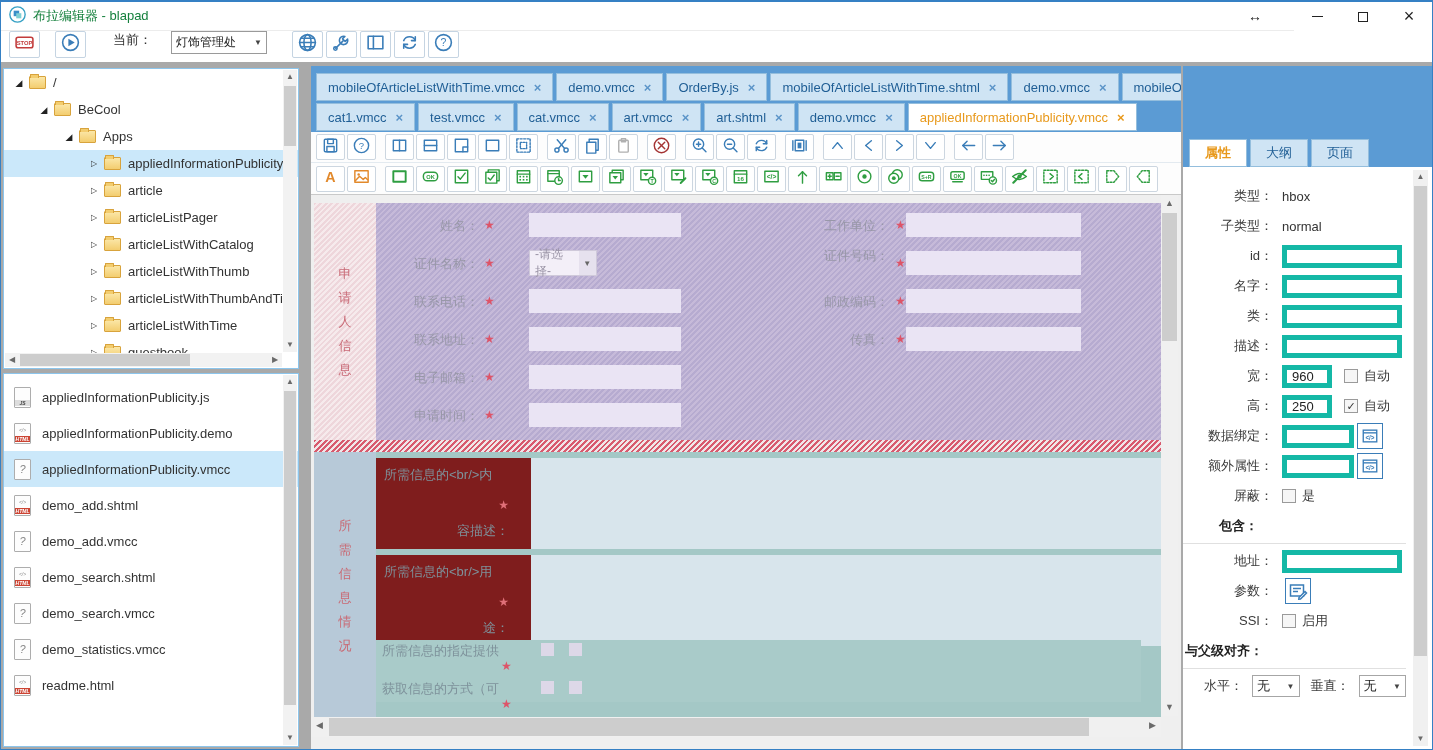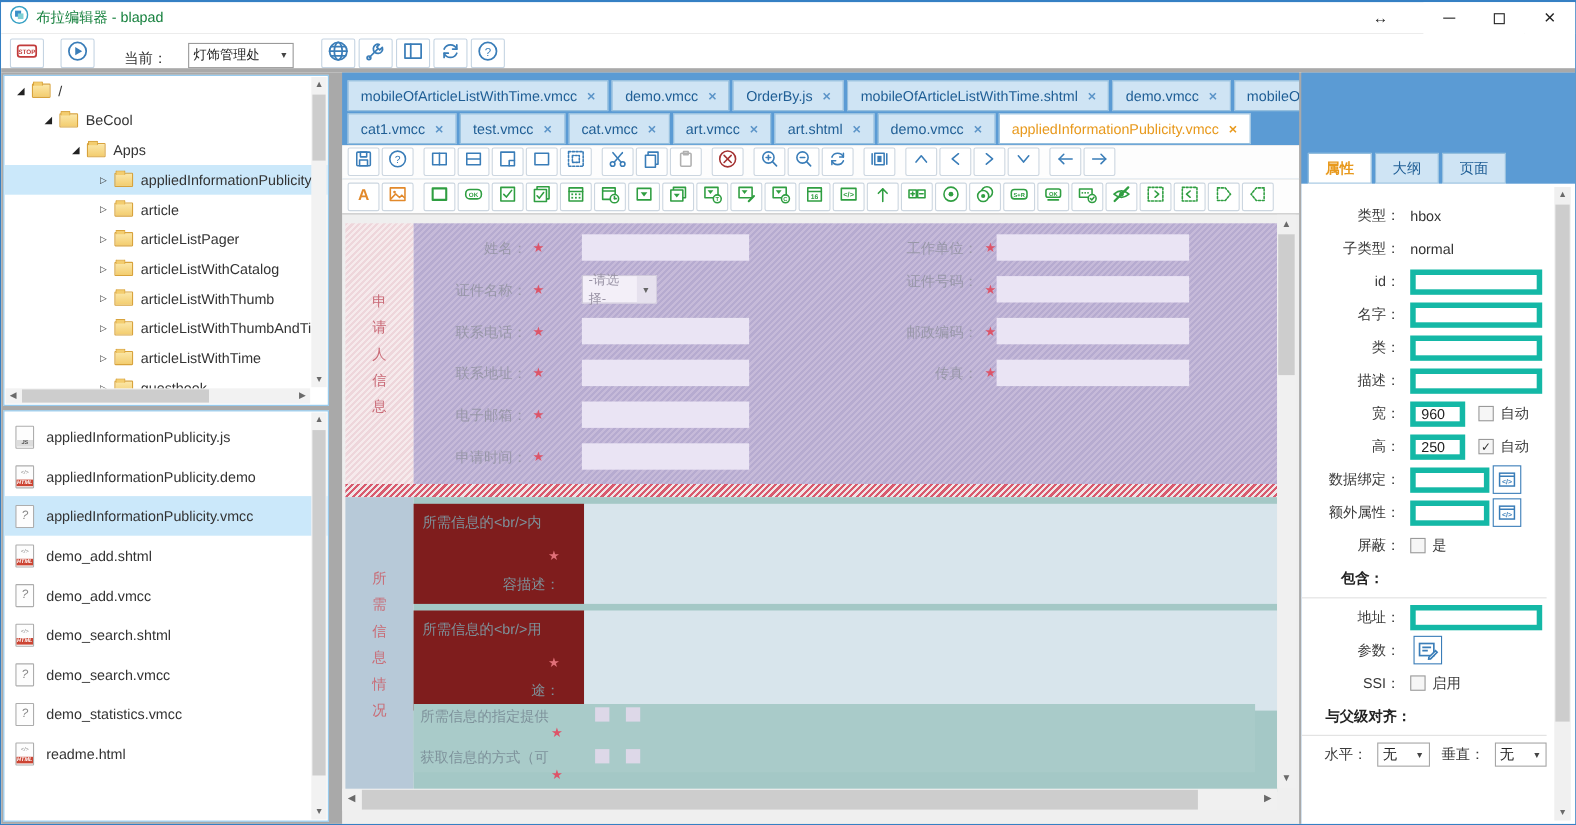--- a/index.html
+++ b/index.html
@@ -7,21 +7,21 @@
 .window{position:relative;width:1433px;height:750px;background:#fff;border:1px solid #3580c4;border-top:2px solid #3580c4;overflow:hidden}
 
 .titlebar{position:absolute;top:0;left:0;right:0;height:29px;background:#fff;display:flex;align-items:center;padding-left:8px;border-bottom:1px solid #ececec}
 .title-text{font-size:13px;color:#15803d;margin-left:7px}
 .resize-indicator{position:absolute;left:1247px;top:6px;font-size:14px;color:#222}
 .win-controls{position:absolute;right:0;top:0;height:29px;display:flex}
 .win-btn{width:46px;height:29px;display:flex;align-items:center;justify-content:center;color:#222;font-size:14px;background:#fff}
 .win-btn .sq{width:10px;height:10px;border:1px solid #222;display:inline-block}
 .win-btn .mn{width:11px;height:1px;background:#222;display:inline-block}
 
-.app-toolbar{position:absolute;top:29px;left:0;right:0;height:31px;background:#fff;display:flex;align-items:flex-end;padding-left:8px;gap:15px}
+.app-toolbar{position:absolute;top:29px;left:0;right:0;height:31px;background:#fff;display:flex;align-items:flex-start;padding-left:8px;gap:15px}
 .tbtn{height:27px;min-width:31px;border:1px solid #c5d4e2;background:#fff;display:flex;align-items:center;justify-content:center;border-radius:2px}
 .tlabel{font-size:13px;color:#333;margin:0 4px 0 12px}
 .tselect{height:23px;width:96px;border:1px solid #9a9a9a;background:#fff;display:flex;align-items:center;font-size:12px;color:#222;padding:0 4px;justify-content:space-between;margin-right:10px}
 .tselect .arr{font-size:8px;color:#444}
 .gray-strip{position:absolute;top:60px;left:0;right:0;height:4px;background:#a9a9a9}
 
 .main{position:absolute;top:64px;left:0;right:0;bottom:0;background:#a9a9a9}
 
 .tree-panel{position:absolute;left:2px;top:2px;width:296px;height:301px;border:1px solid #8cc5ec;background:#fff;overflow:hidden}
 .trow{height:27px;display:flex;align-items:center;white-space:nowrap;font-size:13px;color:#333}
@@ -94,21 +94,21 @@
 .prow{display:flex;align-items:center;height:30px}
 .plabel{width:90px;text-align:right;font-size:13px;color:#3a3a3a;margin-right:9px;flex:none;white-space:nowrap}
 .pstatic{font-size:13px;color:#333}
 .pinput{height:23px;border:5px solid #14b8a6;background:#fff;width:120px}
 .pinput.small{width:50px;display:flex;align-items:center;padding-left:5px;font-size:13px;color:#222}
 .pinput.code{width:72px}
 .pcheck{width:14px;height:14px;border:1px solid #9a9a9a;background:#f6f6f6;display:flex;align-items:center;justify-content:center;font-size:11px;color:#333;margin-right:6px;flex:none}
 .pchecklabel{font-size:13px;color:#3a3a3a}
 .codebtn{width:26px;height:26px;border:1px solid #3a7db8;margin-left:3px;display:flex;align-items:center;justify-content:center;background:#fff}
 .psection{font-weight:bold;font-size:13px;color:#222;height:30px;display:flex;align-items:center;padding-left:36px}
-.psection.root{padding-left:22px}
+.psection.root{padding-left:2px}
 .phr{border-top:1px solid #e0e0e0;margin:2px 0 2px 0}
 .psel{height:22px;width:52px;border:1px solid #a6a6a6;display:flex;align-items:center;justify-content:space-between;padding:0 4px;font-size:13px;color:#222}
 .psel .arr{font-size:8px;color:#444}
 .props-vscroll{position:absolute;right:4px;top:104px;width:15px;bottom:3px;background:#f0f0f0}
 .props-vscroll .sb-arrow{width:15px}
 </style>
 </head>
 <body>
 
 <div class="window">

